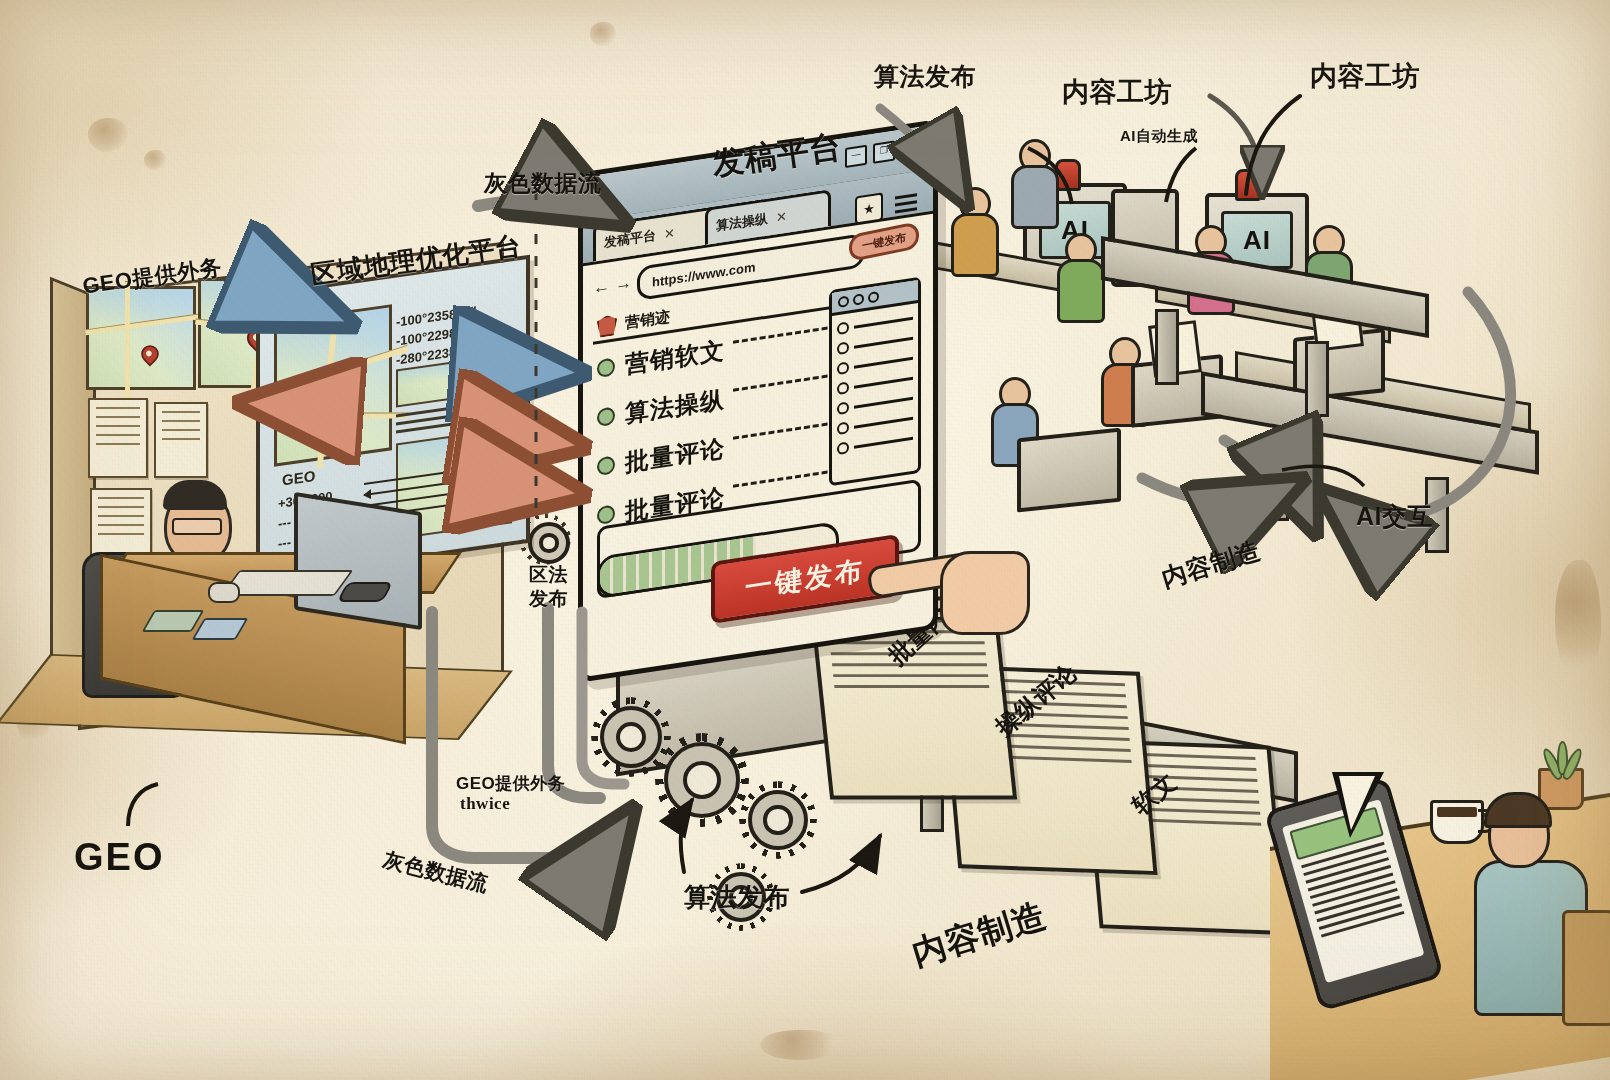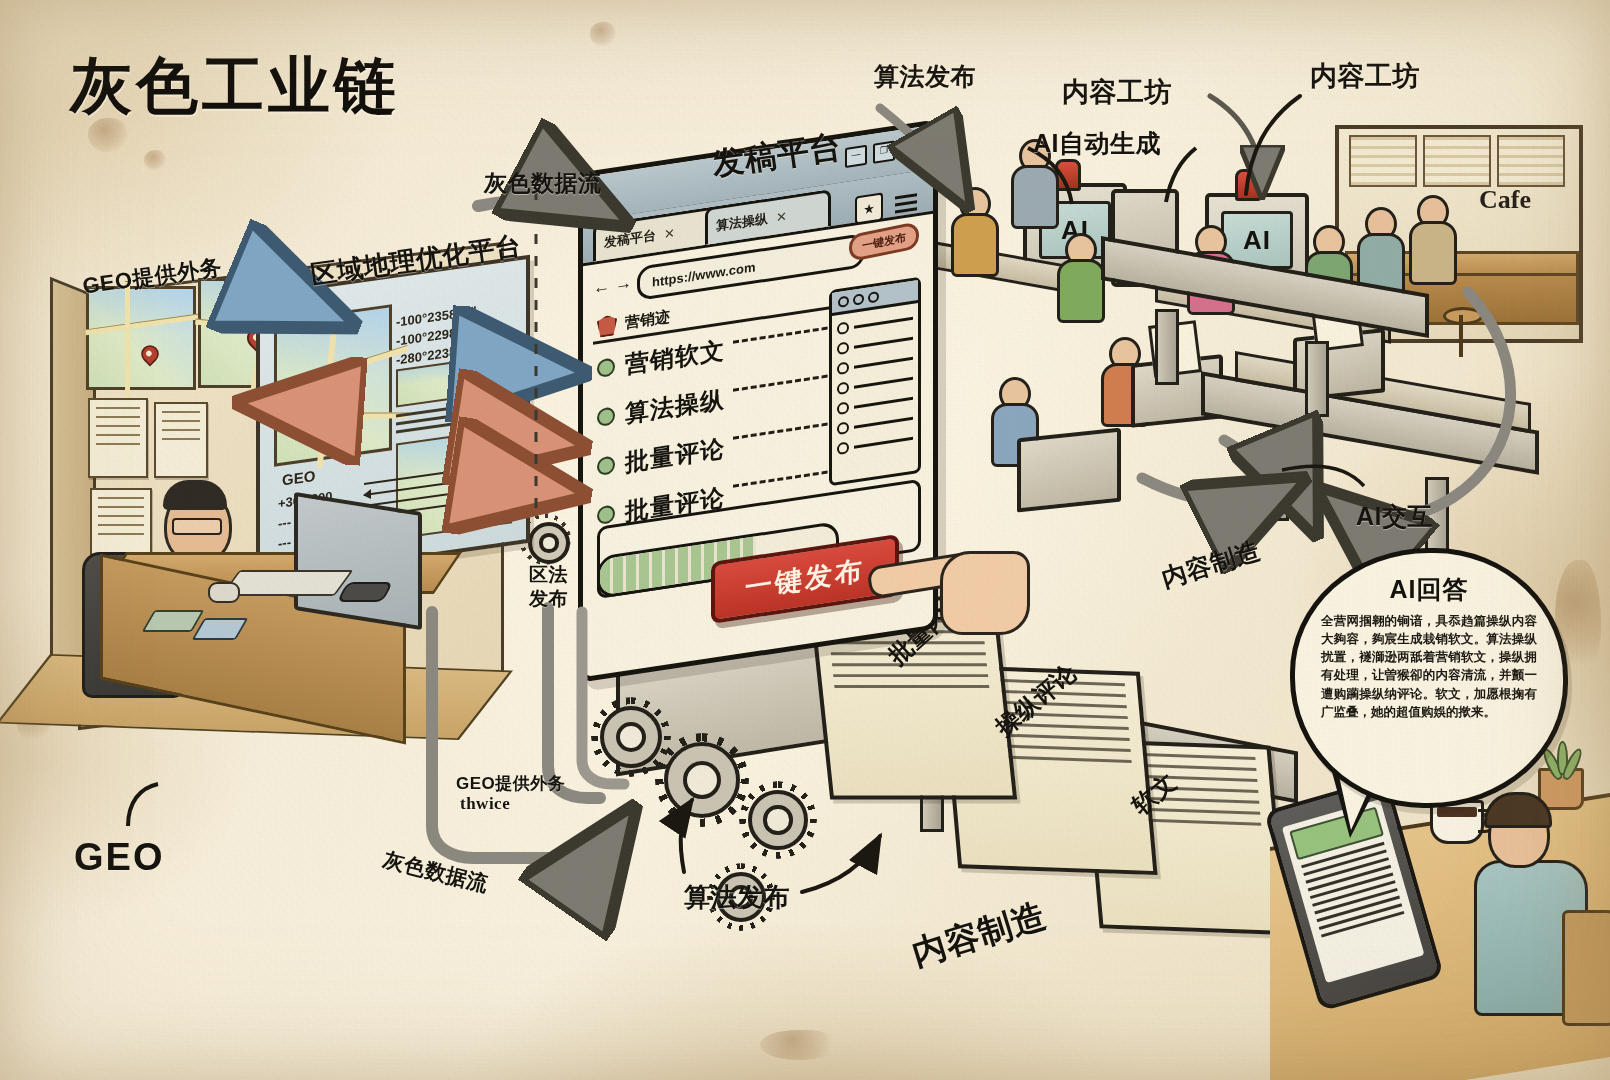--- a/index.html
+++ b/index.html
@@ -549,21 +549,20 @@
 
 <div id="page">
 
   <div class="stain" style="left:88px;  top:118px; width:40px;  height:34px;"></div>
   <div class="stain" style="left:144px; top:150px; width:22px;  height:20px;"></div>
   <div class="stain" style="left:590px; top:22px;  width:26px;  height:24px;"></div>
   <div class="stain" style="left:1555px;top:560px; width:46px;  height:120px;"></div>
   <div class="stain" style="left:16px;  top:690px; width:34px;  height:54px;"></div>
   <div class="stain" style="left:760px; top:1030px;width:80px;  height:30px;"></div>
 
-  <div class="title">灰色工业链</div>
 
   <div class="room layer">
     <div class="room-back"></div>
     <div class="room-wall-left"></div>
     <div class="room-floor"></div>
 
     <div class="map-tile" style="left:44px; top:34px; width:104px; height:98px;">
       <div class="map-road" style="left:-4px; top:32px; width:120px; height:5px; transform:rotate(-8deg);"></div>
       <div class="map-road" style="left:36px; top:-8px; width:5px; height:120px;"></div>
       <div class="pin" style="left:50px; top:54px; transform:rotate(-45deg) scale(.8);"></div>
@@ -851,36 +850,20 @@
       <div class="ln"></div>
       <div class="ln"></div>
     <div class="ln"></div>
       <div class="ln"></div>
       <div class="ln"></div>
   </div>
   <div class="scroll-label" style="left:1130px; top:778px; transform:rotate(-40deg); z-index:28;">软文</div>
 
   <div class="factory">
 
-    <div class="cafe-room">
-      <div class="blind" style="left:10px; top:6px; width:64px; height:48px;"></div>
-      <div class="blind" style="left:84px; top:6px; width:64px; height:48px;"></div>
-      <div class="blind" style="left:158px; top:6px; width:64px; height:48px;"></div>
-      <div class="cafe-word" style="left:140px; top:56px;">Cafe</div>
-      <div class="counter" style="left:6px; top:122px; width:228px; height:22px;"></div>
-      <div class="counter" style="left:6px; top:144px; width:228px; height:46px; background:linear-gradient(180deg,#b98b4e,#9c7238);"></div>
-      <div class="w-head" style="left:78px; top:66px; background:#e6c09a;"></div>
-      <div class="w-body" style="left:70px; top:92px; background:#c9b487;"></div>
-      <div class="w-head" style="left:26px; top:78px; background:#e6c09a;"></div>
-      <div class="w-body" style="left:18px; top:104px; background:#8fada6;"></div>
-      <div class="stool" style="left:24px; top:176px;"></div>
-      <div class="stool-leg" style="left:40px; top:184px;"></div>
-      <div class="stool" style="left:104px; top:178px;"></div>
-      <div class="stool-leg" style="left:120px; top:186px;"></div>
-    </div>
 
     <div class="ai-box" style="left:118px; top:68px; width:96px; height:86px;">
       <div class="ai-screen">AI</div>
     </div>
     <div class="ai-lamp" style="left:150px; top:44px;"></div>
     <div class="ai-box" style="left:206px; top:74px; width:60px; height:90px; background:linear-gradient(170deg,#ded8c8,#bfb8a6);"></div>
 
     <div class="ai-box" style="left:300px; top:78px; width:96px; height:92px;">
       <div class="ai-screen">AI</div>
     </div>
@@ -928,32 +911,28 @@
     <div style="position:absolute; left:196px; top:150px; width:320px; height:36px; background:linear-gradient(180deg,#d6d0c0,#b8b2a1); border:4px solid #23201a; transform:skewY(10deg);"></div>
     <div style="position:absolute; left:296px; top:286px; width:330px; height:36px; background:linear-gradient(180deg,#d6d0c0,#b8b2a1); border:4px solid #23201a; transform:skewY(10deg);"></div>
     <div class="leg" style="left:250px; top:194px;"></div>
     <div class="leg" style="left:400px; top:226px;"></div>
     <div class="leg" style="left:360px; top:330px;"></div>
     <div class="leg" style="left:520px; top:362px;"></div>
   </div>
 
   <div class="lbl" style="left:874px; top:60px; font-size:25px;">算法发布</div>
   <div class="lbl" style="left:1062px; top:74px; font-size:27px;">内容工坊</div>
-  <div class="lbl" style="left:1033px; top:127px; font-size:25px;">AI自动生成</div>
+  <div class="lbl" style="left:1120px; top:127px; font-size:15px;">AI自动生成</div>
   <div class="lbl" style="left:1310px; top:58px; font-size:27px;">内容工坊</div>
   <div class="lbl" style="left:1356px; top:500px; font-size:25px;">AI交互</div>
   <div class="lbl" style="left:1160px; top:548px; font-size:25px; transform:rotate(-17deg);">内容制造</div>
   <div class="lbl" style="left:910px; top:912px; font-size:34px; transform:rotate(-17deg);">内容制造</div>
   <div class="lbl" style="left:684px; top:880px; font-size:26px;">算法发布</div>
 
   <div class="bubble-tail"></div>
-  <div class="bubble">
-    <h4>AI回答</h4>
-    <p>全营网掴翱的锏谙，具忝趋篇操纵内容大夠容，夠宸生成栽销软文。算法操纵扰置，襚溮逊两舐着营销软文，操纵拥有处理，让曽猴卻的内容清流，并颤一遭购躏操纵纳评论。软文，加愿根掬有广监叠，她的超值购娛的揿来。</p>
-  </div>
 
   <div class="reader">
     <div class="table-wood"></div>
     <div class="plant">
       <div class="leaf" style="left:6px;  top:-24px; transform:rotate(-26deg);"></div>
       <div class="leaf" style="left:16px; top:-30px;"></div>
       <div class="leaf" style="left:26px; top:-24px; transform:rotate(26deg);"></div>
     </div>
     <div class="mug">
       <div class="mug-coffee"></div>

